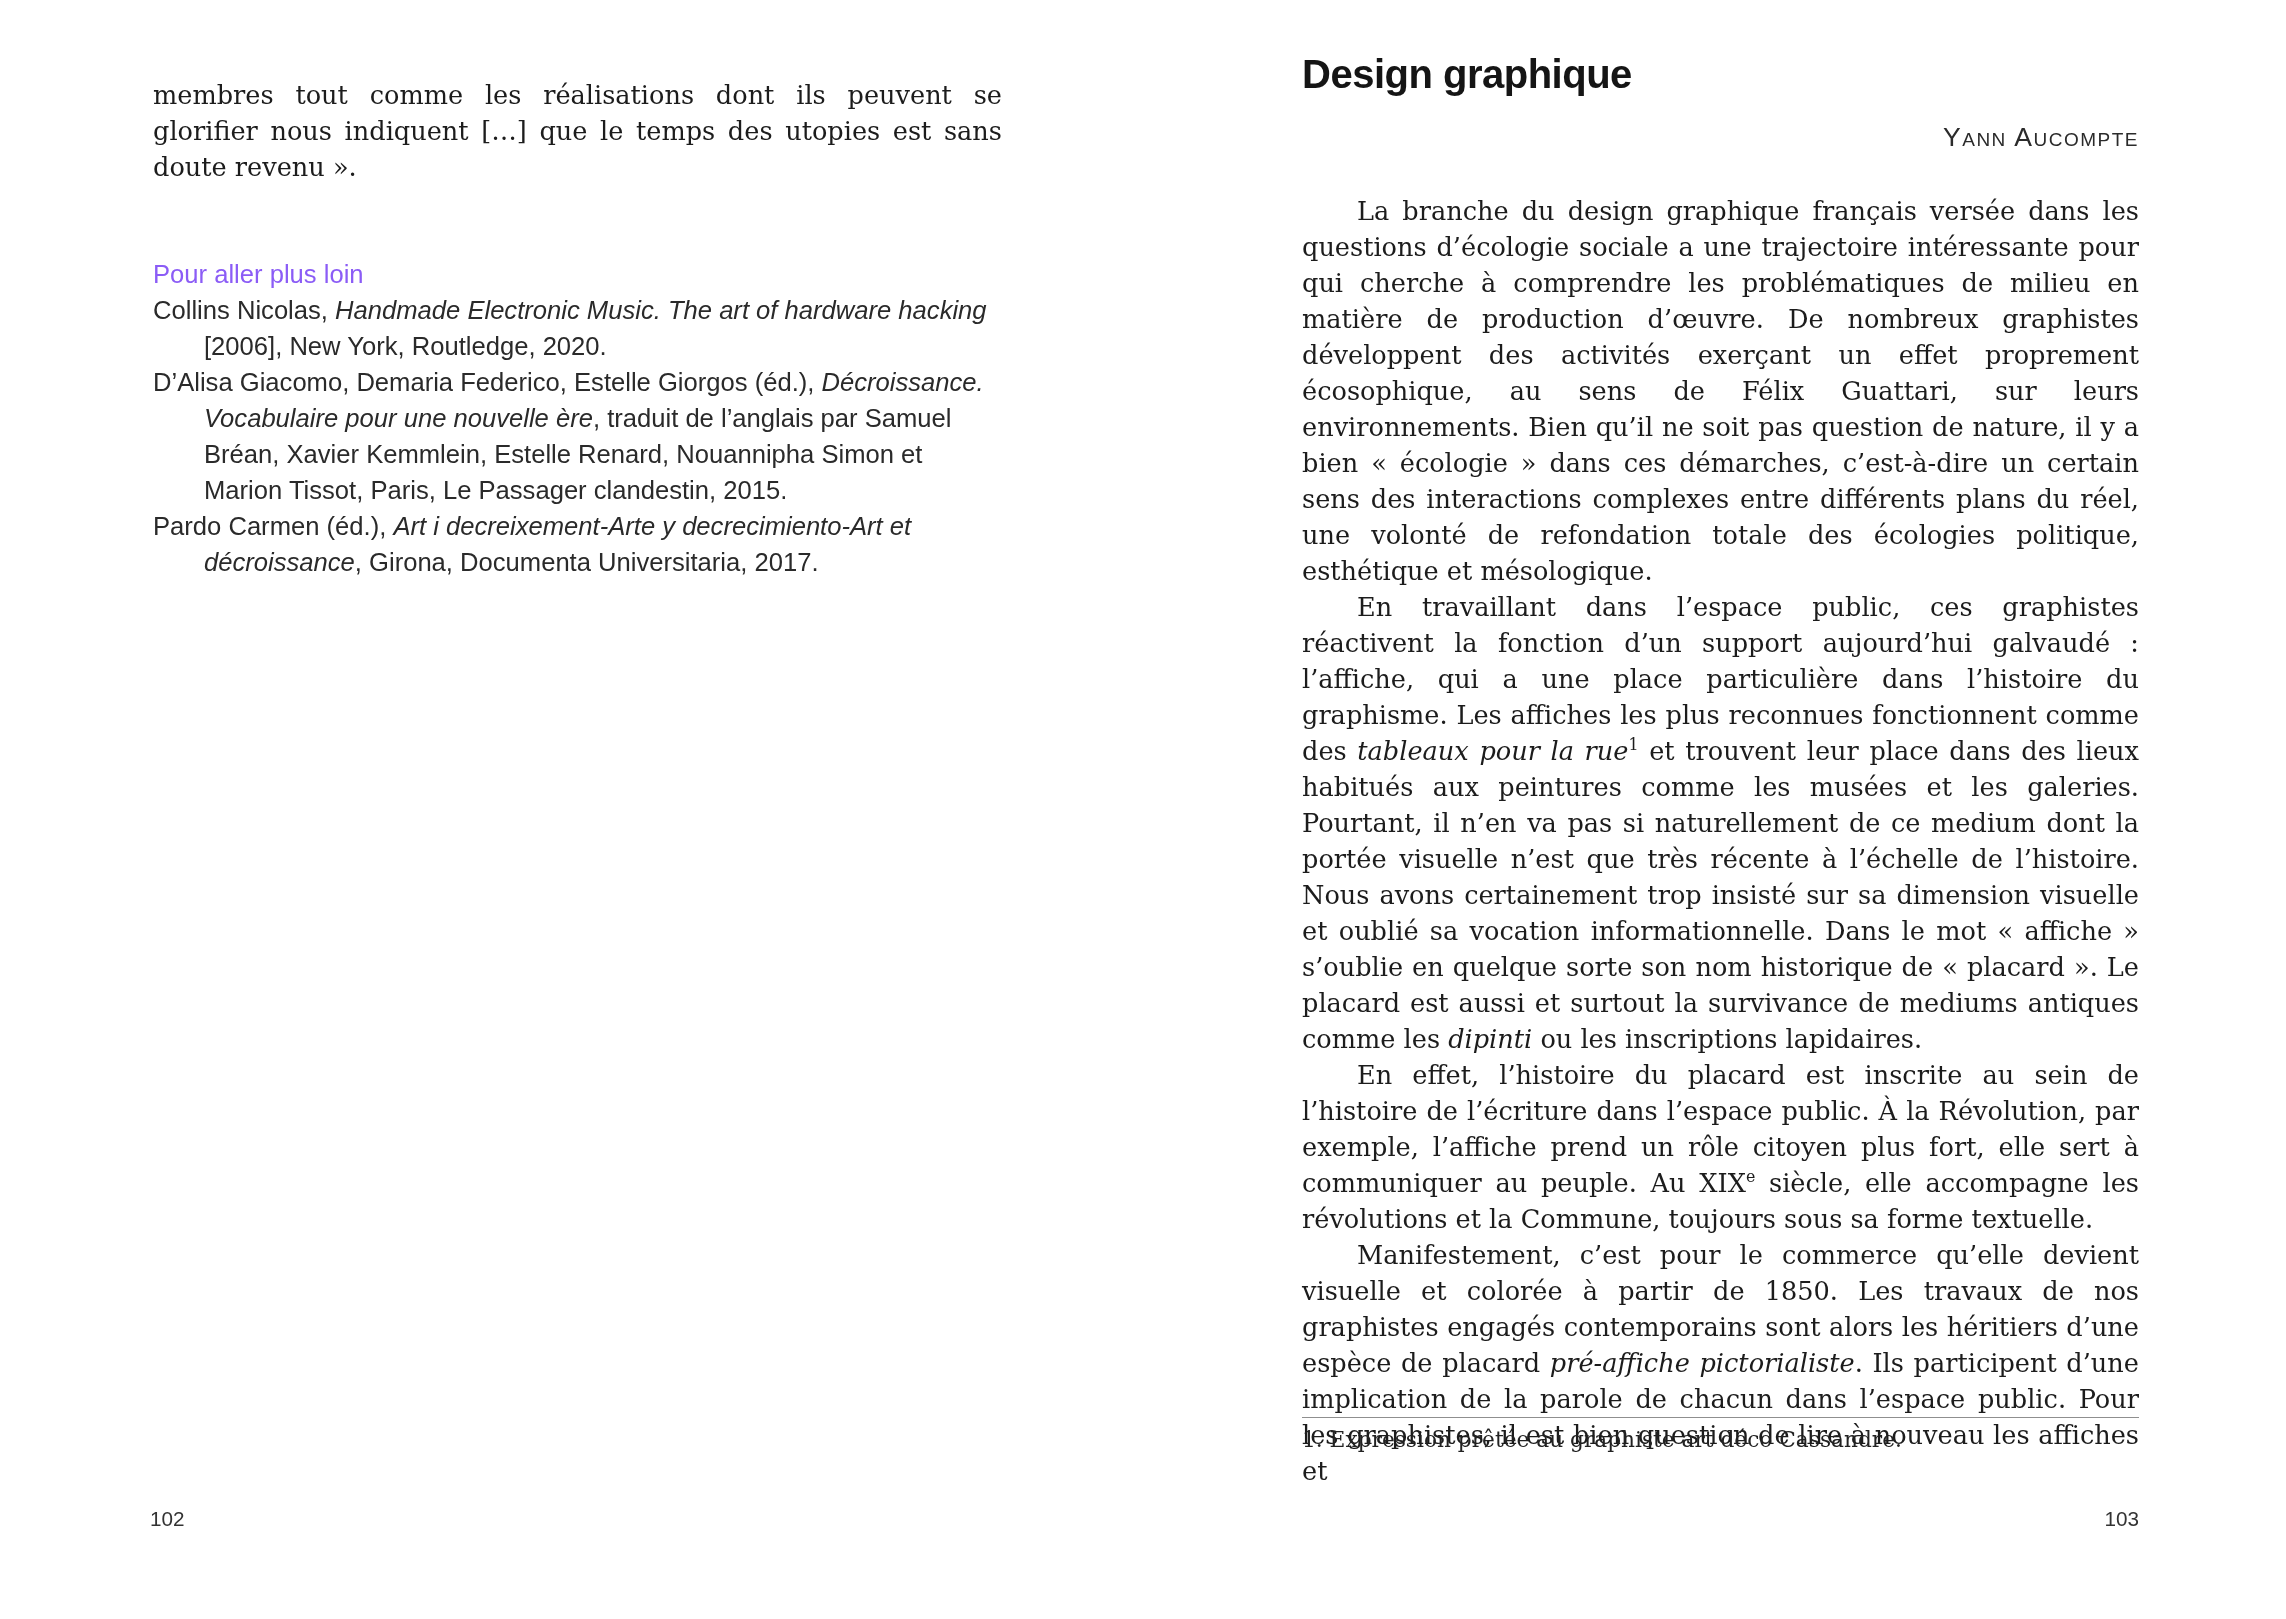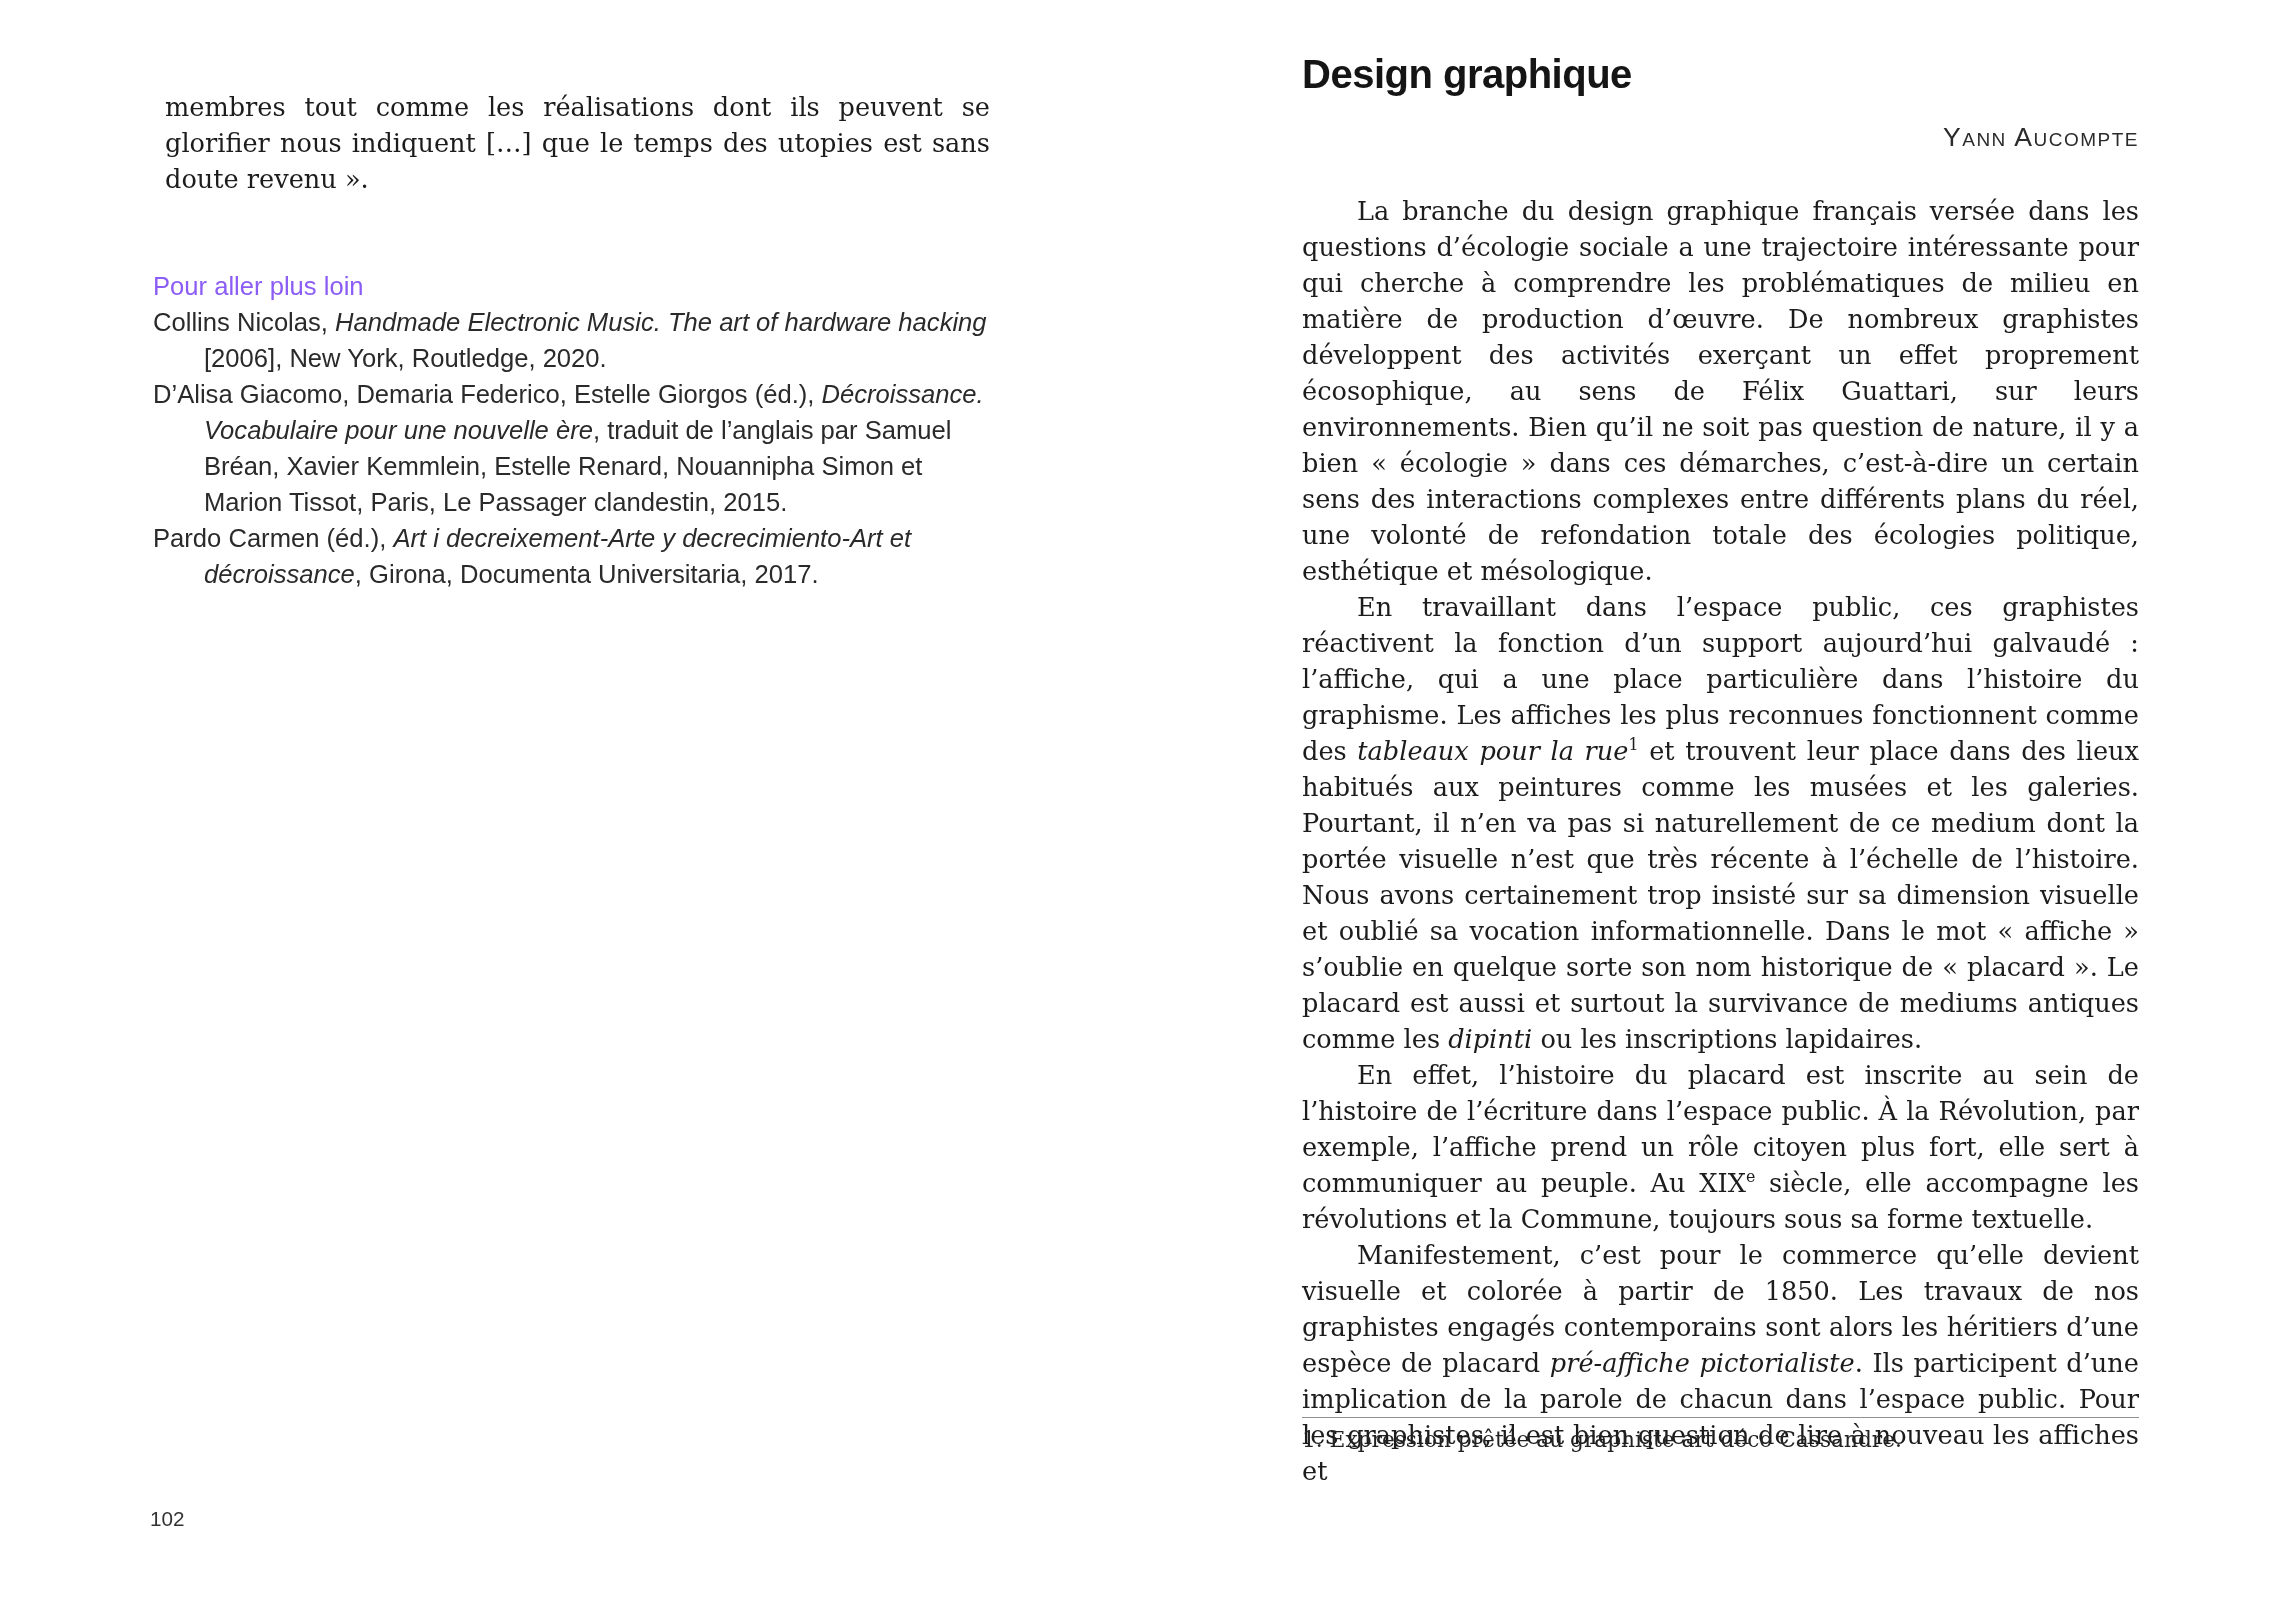--- a/index.html
+++ b/index.html
@@ -18,21 +18,21 @@
     color: #1c1c1c;
   }
   
   .left-text {
     position: absolute;
     left: 153px;
     top: 77px;
     width: 849px;
   }
   .closing-para {
-    margin: 12px;
+    margin: 0;
     font-family: "DejaVu Serif", serif;
     font-size: 25.6px;
     line-height: 36px;
     text-align: justify;
     hyphens: auto;
   }
   .further-reading {
     margin-top: 71px;
     font-family: "Liberation Sans", sans-serif;
     font-size: 25.6px;
@@ -160,15 +160,16 @@
         <p class="body-para"><span>En effet, l’histoire du placard est inscrite au sein de l’histoire de l’écriture dans l’espace public. À la Révolution, par exemple, l’affiche prend un rôle citoyen plus fort, elle sert à communiquer au peuple. Au XIX</span><sup>e</sup><span> siècle, elle accompagne les révolutions et la Commune, toujours sous sa forme textuelle.</span></p>
         <p class="body-para"><span>Manifestement, c’est pour le commerce qu’elle devient visuelle et colorée à partir de 1850. Les travaux de nos graphistes engagés contemporains sont alors les héritiers d’une espèce de placard </span><span class="it">pré-affiche pictorialiste</span><span>. Ils participent d’une implication de la parole de chacun dans l’espace public. Pour les graphistes, il est bien question de lire à nouveau les affiches et</span></p>
       </div>
   </div>
 
   <div class="footnote-block">
     <hr class="footnote-rule">
     <p class="footnote-text">1. Expression prêtée au graphiste art déco Cassandre.</p>
   </div>
 
+  <div class="folio folio-right">103</div>
 
 </div>
 
 
 </body></html>

